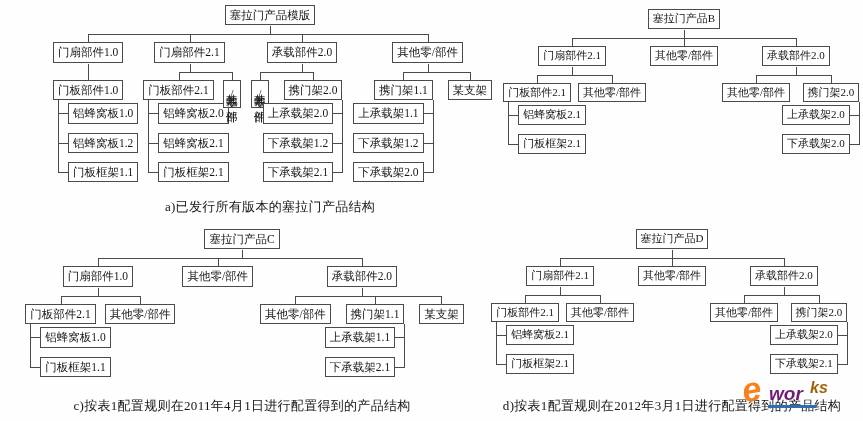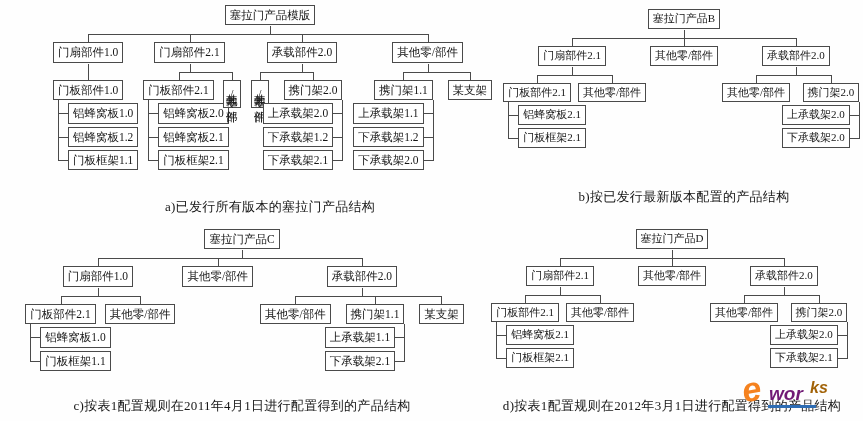--- a/index.html
+++ b/index.html
@@ -37,21 +37,21 @@
   }
   .box{
     border:1px solid var(--ln); background:#fff; padding:2px 4px;
     font-size:11.5px; line-height:1.25; white-space:nowrap; text-align:center;
   }
   .vbox{
     writing-mode:vertical-rl; text-orientation:upright;
     padding:4px 2px; letter-spacing:1px; line-height:1.05;
   }
   
-  .vstack{ display:flex; flex-direction:column; position:relative; }
+  .vstack{ display:flex; flex-direction:column; position:relative;gap:6px; }
   .vstack .vrow{ position:relative; margin-top:3px; }
   .vs-left{ align-items:flex-start; align-self:center; transform:translateX(10px); }
   .vs-left::before{ content:''; position:absolute; left:0; top:0; bottom:9px;
                     border-left:1px solid var(--ln); }
   .vs-left .vrow{ margin-left:10px; }
   .vs-left .vrow::before{ content:''; position:absolute; left:-10px; top:50%;
                           width:10px; border-top:1px solid var(--ln); }
   .vs-right{ align-self:center; transform:translateX(-10px); }
   .vs-right::before{ content:''; position:absolute; right:0; top:0; bottom:9px;
                      border-right:1px solid var(--ln); }
@@ -223,21 +223,20 @@
                         <div class="box">下承载架2.0</div>
                       </div>
                     </div>
                   </li>
                 </ul>
               </li>
             </ul>
           </li>
         </ul>
       </div>
-    <div class="caption">b)按已发行最新版本配置的产品结构</div>
   </section>
 
   <section class="panel" id="panel-c">
     <div class="tree">
         <ul class="children root">
           <li>
             <div class="box">塞拉门产品C</div>
             <ul class="children">
               <li>
                 <div class="box">门扇部件1.0</div>

